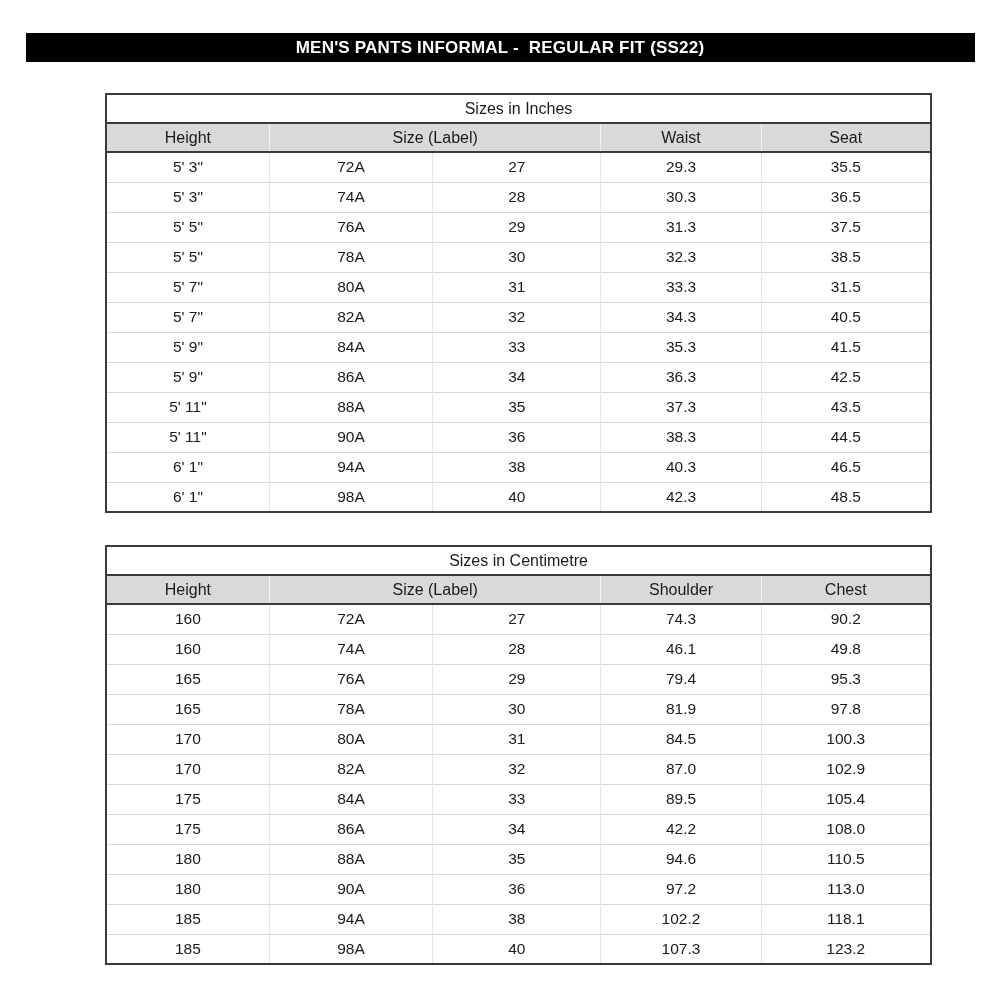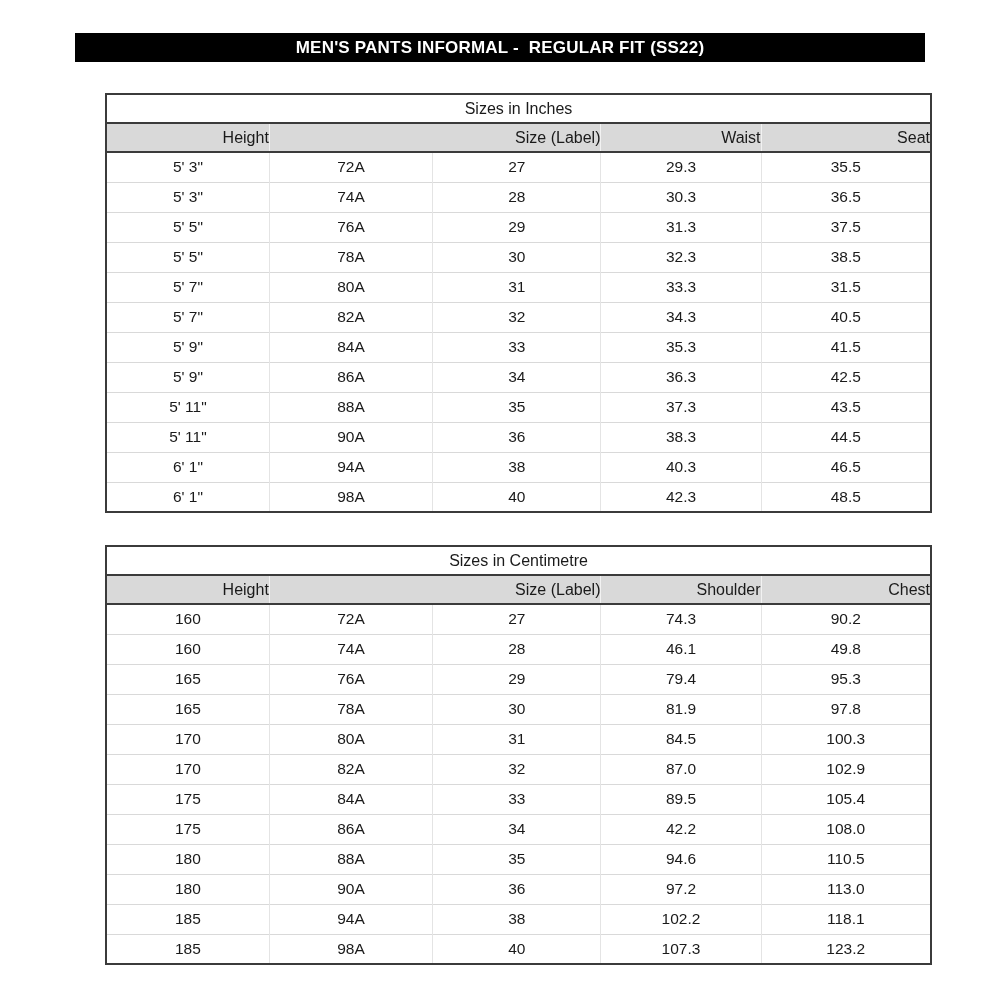--- a/index.html
+++ b/index.html
@@ -14,21 +14,21 @@
   }
   * { margin: 0; padding: 0; box-sizing: border-box; }
   html, body {
     width: 1000px;
     height: 1000px;
     background: #ffffff;
     font-family: "Liberation Sans", "DejaVu Sans", sans-serif;
     color: var(--text);
   }
   .title-bar {
-    width: 850px;
+    width: 949px;
     height: 29px;
     margin: 33px auto 0 auto;
     background: var(--title-bg);
     display: flex;
     align-items: center;
     justify-content: center;
   }
   .title-text {
     color: var(--title-text);
     font-size: 17px;
@@ -59,21 +59,21 @@
     font-weight: normal;
     text-align: center;
     vertical-align: middle;
     border-bottom: 2px solid var(--border-dark);
   }
   tr.column-header-row th {
     height: 29px;
     background: var(--header-bg);
     font-size: 16px;
     font-weight: normal;
-    text-align: right;
+    text-align: center;
     vertical-align: middle;
     border-bottom: 2px solid var(--border-dark);
   }
   tr.column-header-row th + th { border-left: 1px solid var(--header-sep); }
 
   tbody tr { height: 30px; }
   tbody td {
     text-align: center;
     vertical-align: middle;
     font-size: 15.5px;

